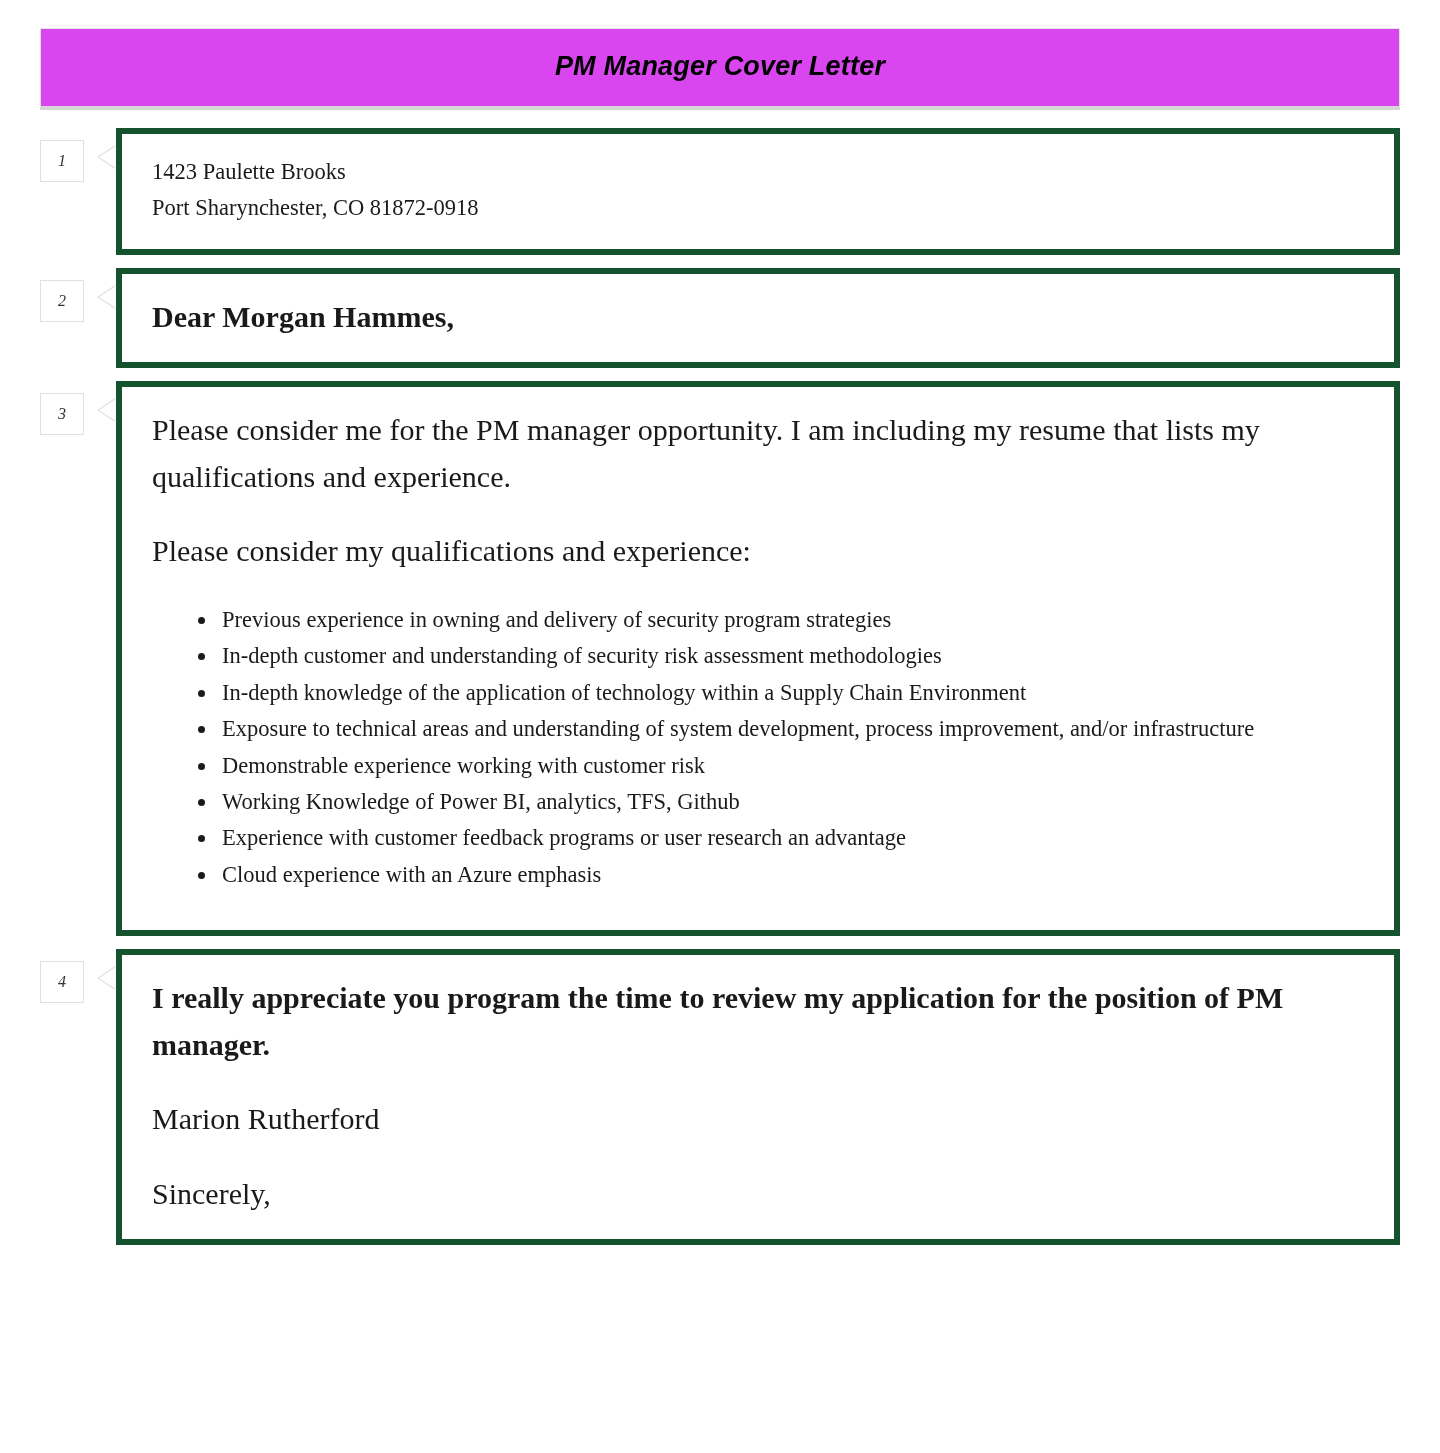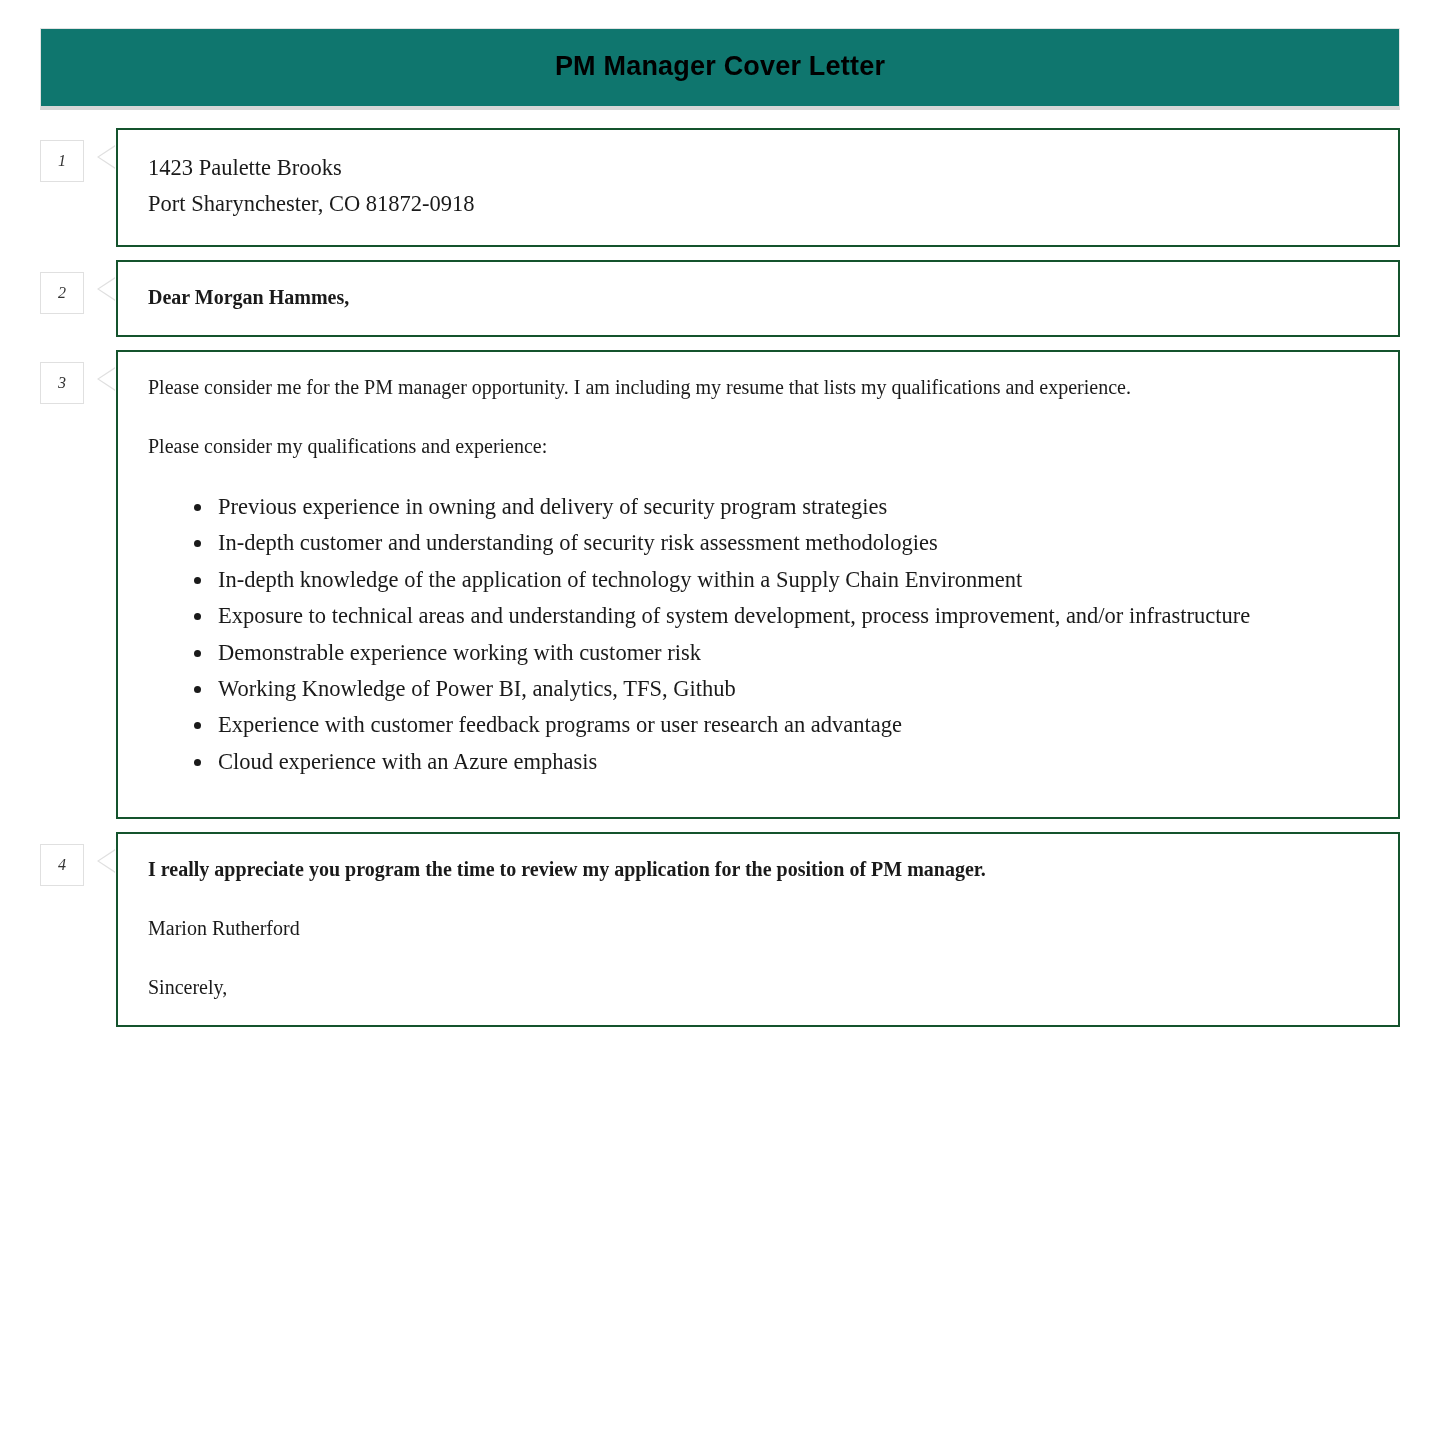--- a/index.html
+++ b/index.html
@@ -11,25 +11,26 @@
   body {
     width: 1440px;
     font-family: "Liberation Serif", serif;
     color: #1a1a1a;
   }
   .page {
     width: 1440px;
     padding: 28px 40px 0 40px;
   }
   .doc-title-bar {
-    background: #0f766e;
+    background: #d946ef;
     border: 1px solid #e2e2e2;
     border-bottom: 4px solid #d6d6d6;
     padding: 22px 20px 24px 20px;
     text-align: center;
+    font-style: italic;
   }
   .doc-title {
     font-family: "Liberation Sans", sans-serif;
     font-size: 27px;
     font-weight: bold;
     color: #000000;
     letter-spacing: 0.2px;
     margin: 0;
   }
   .blocks {
@@ -87,28 +88,28 @@
     left: -19px;
     width: 0;
     height: 0;
     border-top: 12px solid transparent;
     border-bottom: 12px solid transparent;
     border-right: 18px solid #e0e0e0;
     z-index: 2;
   }
   .body-box {
     flex: 1 1 auto;
-    border: 2px solid #14532d;
+    border: 6px solid #14532d;
     background: #ffffff;
     padding: 20px 26px 22px 30px;
     min-height: 58px;
   }
   .body-box p {
     margin: 0 0 28px 0;
-    font-size: 20px;
+    font-size: 30px;
     line-height: 1.55;
   }
   .body-box p:last-child { margin-bottom: 0; }
   .addr-line {
     font-size: 22.5px;
     line-height: 1.62;
   }
   .strong-line {
     font-size: 22.5px;
     font-weight: bold;

